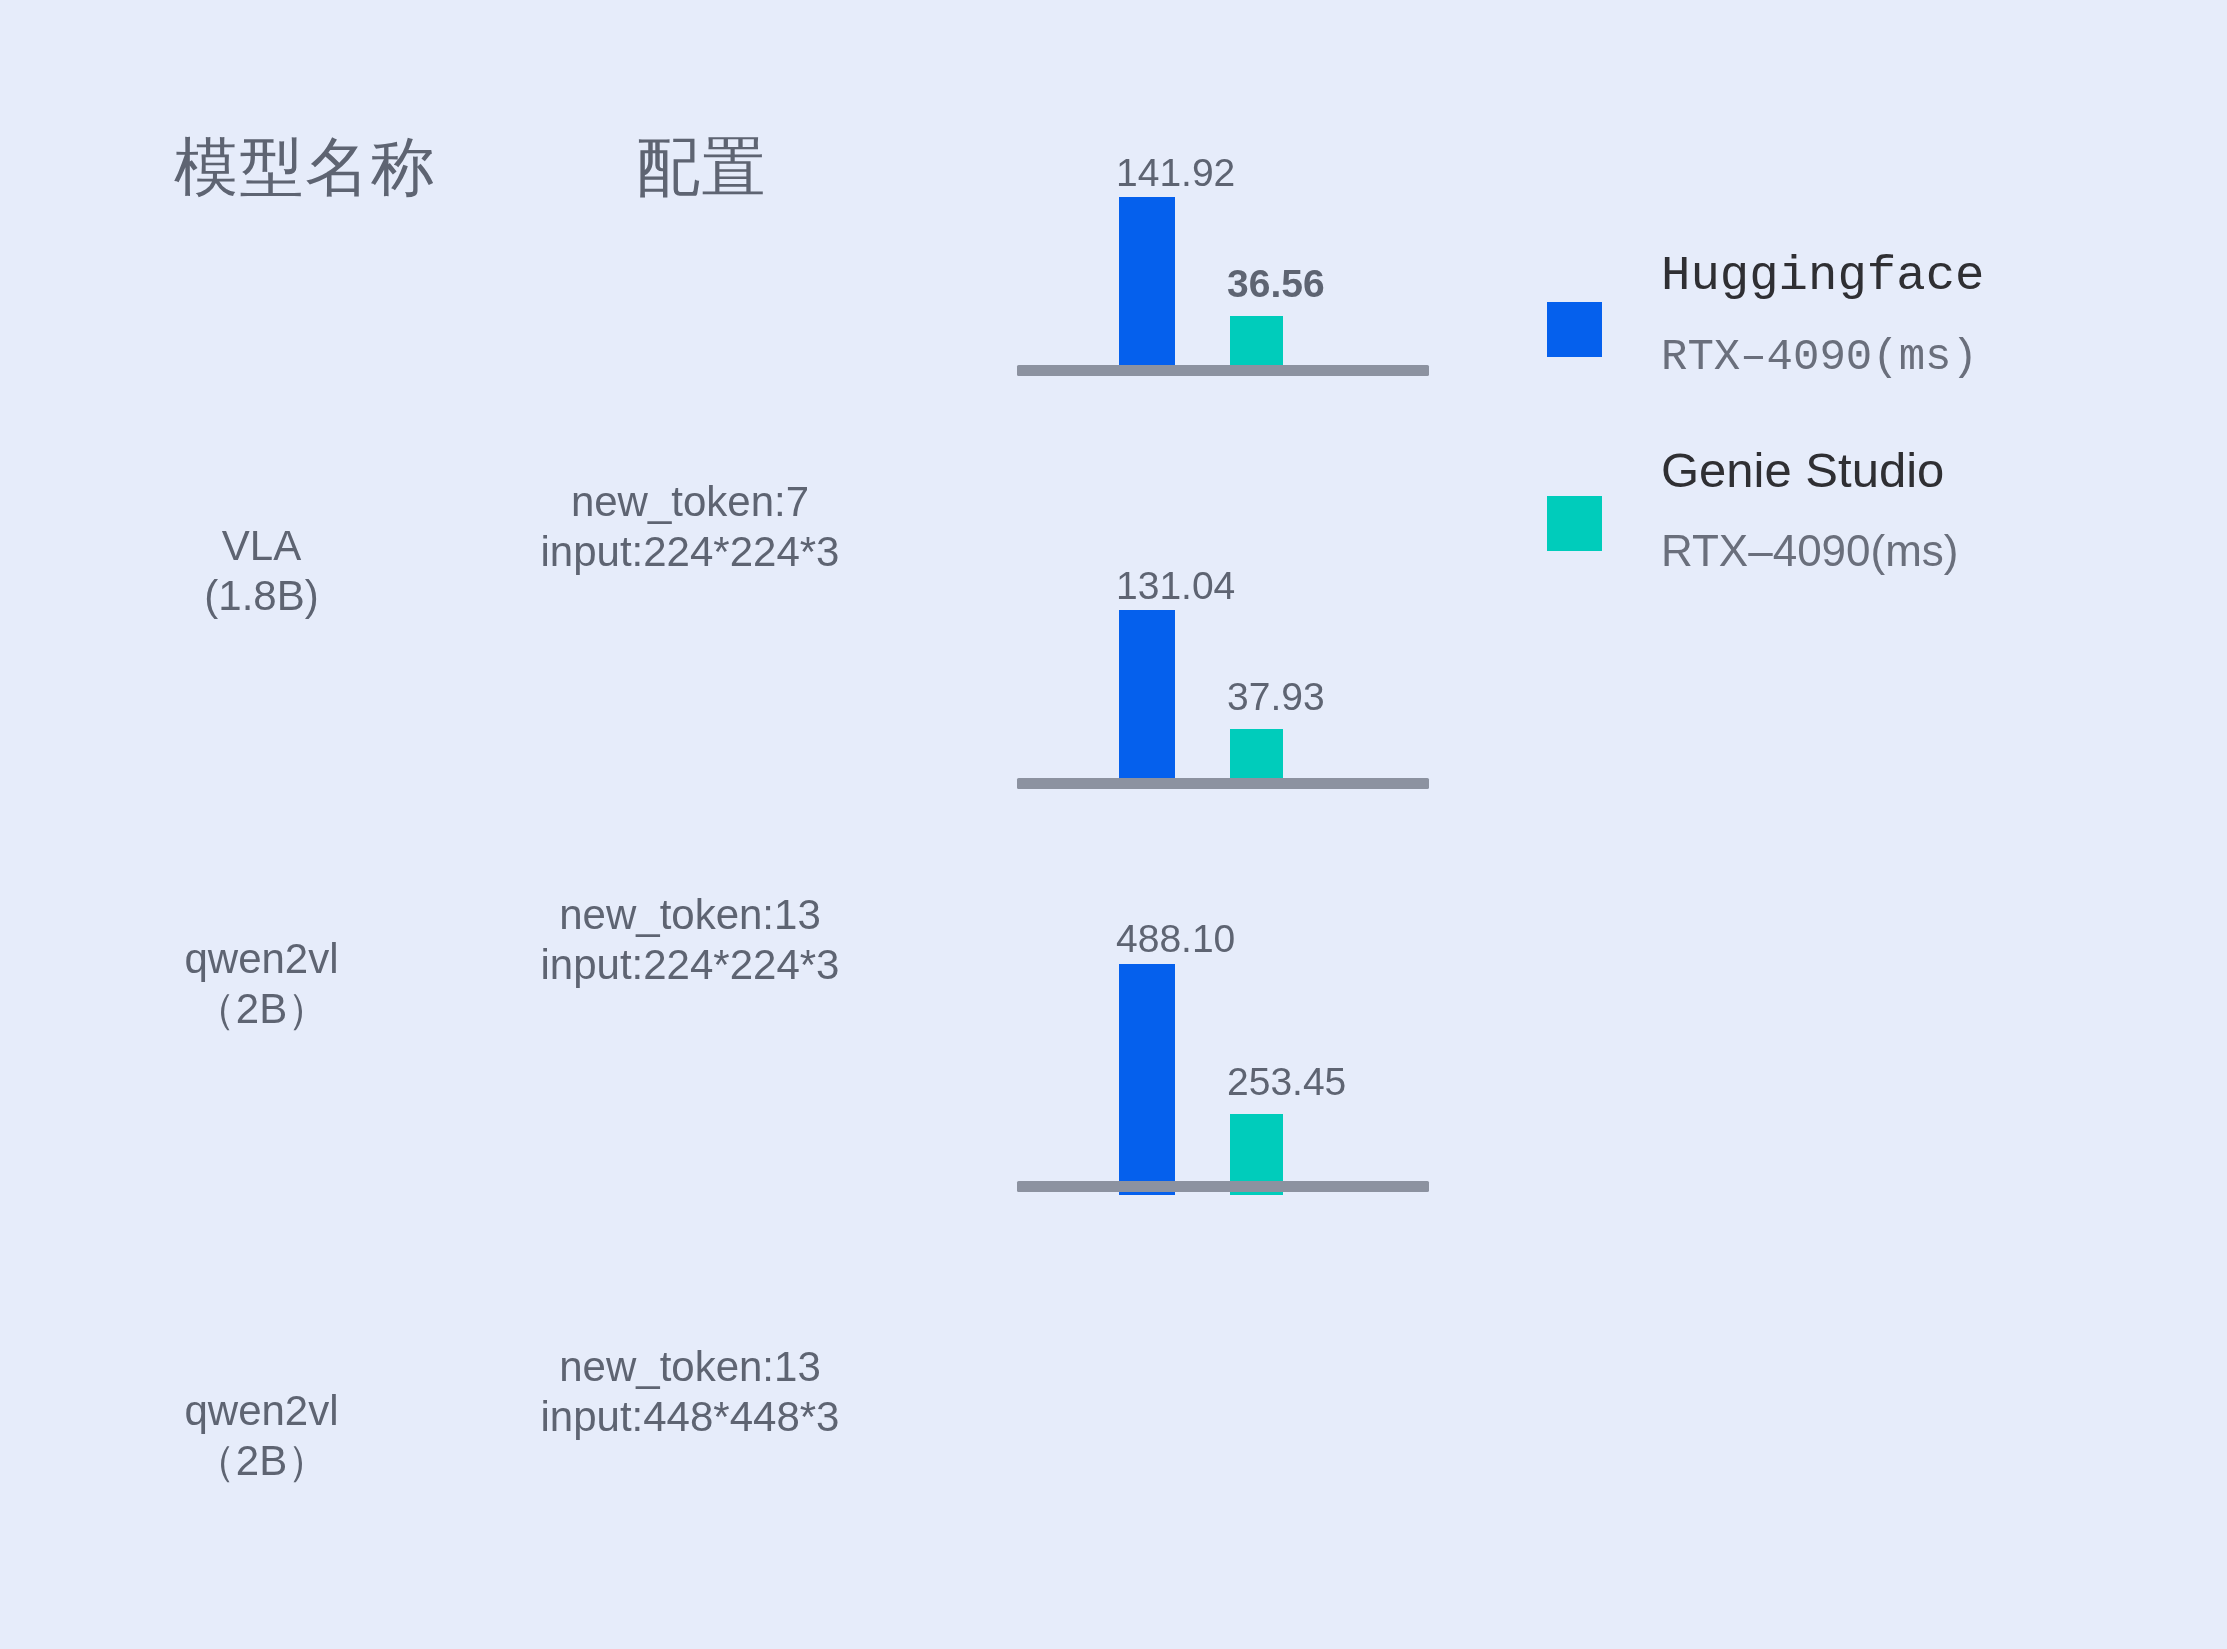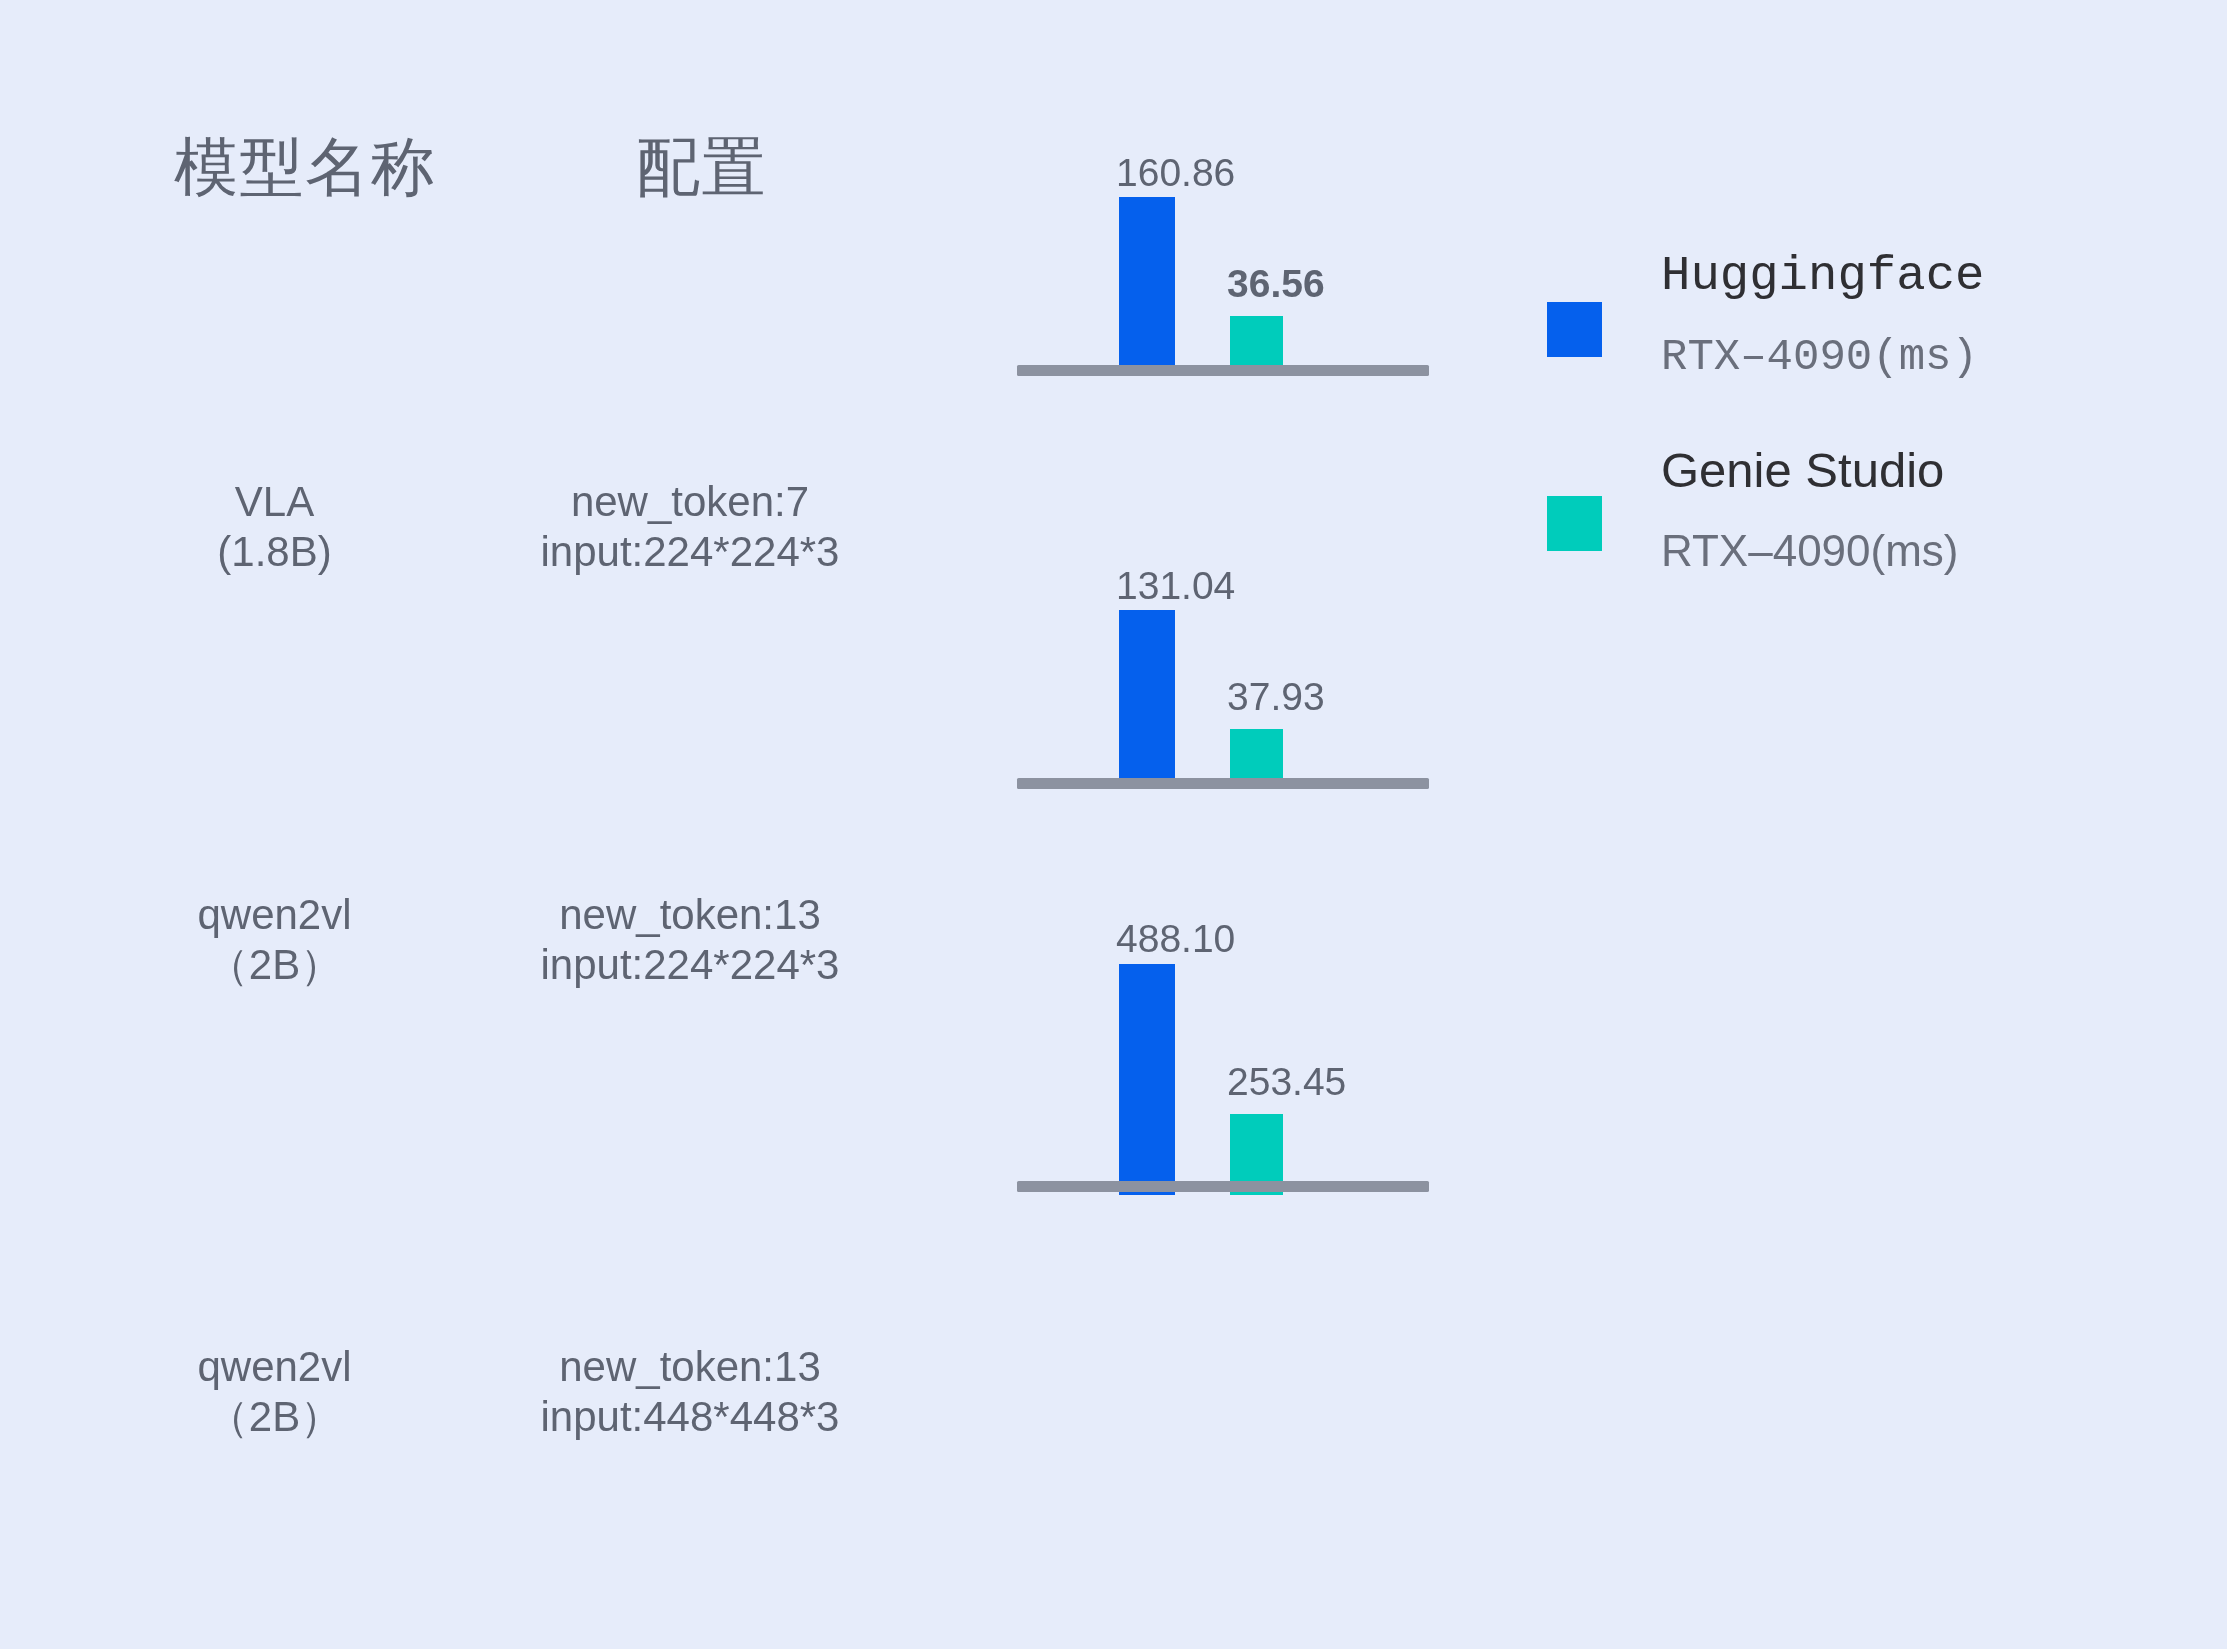--- a/index.html
+++ b/index.html
@@ -49,21 +49,21 @@
 
   
   .cell-model, .cell-config {
     position: absolute;
     color: #5e6472;
     font-size: 42px;
     line-height: 1.18;
     text-align: center;
     white-space: nowrap;
   }
-  .cell-model  { left: 145px; width: 259px; }
+  .cell-model  { left: 132px; width: 259px; margin-top: 44px; }
   .cell-config { left: 439px; width: 502px; }
 
   
   #row-0 .cell-model, #row-0 .cell-config { top: 69px; }
   #row-1 .cell-model, #row-1 .cell-config { top: 69px; }
   #row-2 .cell-model, #row-2 .cell-config { top: 88px; }
 
   
   .plot {
     position: absolute;
@@ -179,21 +179,21 @@
     </div>
     <div class="cell-config">
       <div>new_token:7</div>
       <div>input:224*224*3</div>
     </div>
     <div class="plot">
       <div class="bar-well">
         <div class="bar bar-primary" id="bar-p-0" style="height: 174px;"></div>
         <div class="bar bar-secondary" id="bar-s-0" style="height: 55px;"></div>
       </div>
-      <div class="value-label" id="lbl-p-0" style="left: 99px; top: -20.4px;">160.86</div>
+      <div class="value-label" id="lbl-p-0" style="left: 99px; top: -20.4px;">141.92</div>
       <div class="value-label" id="lbl-s-0" style="left: 210px; top: 91px; font-weight: bold;">36.56</div>
       <div class="baseline"></div>
     </div>
   </div>
 
   <div class="row" id="row-1">
     <div class="cell-model">
       <div>qwen2vl</div>
       <div>（2B）</div>
     </div>

